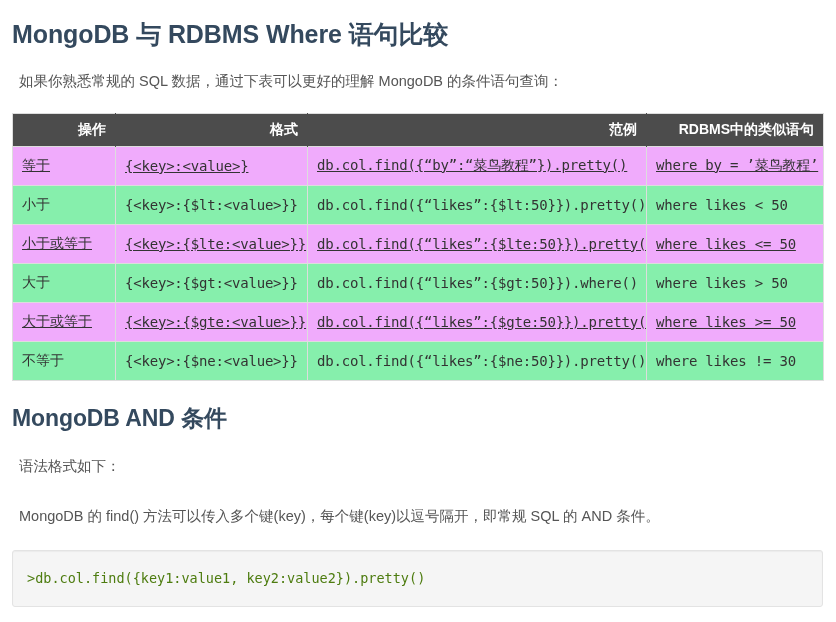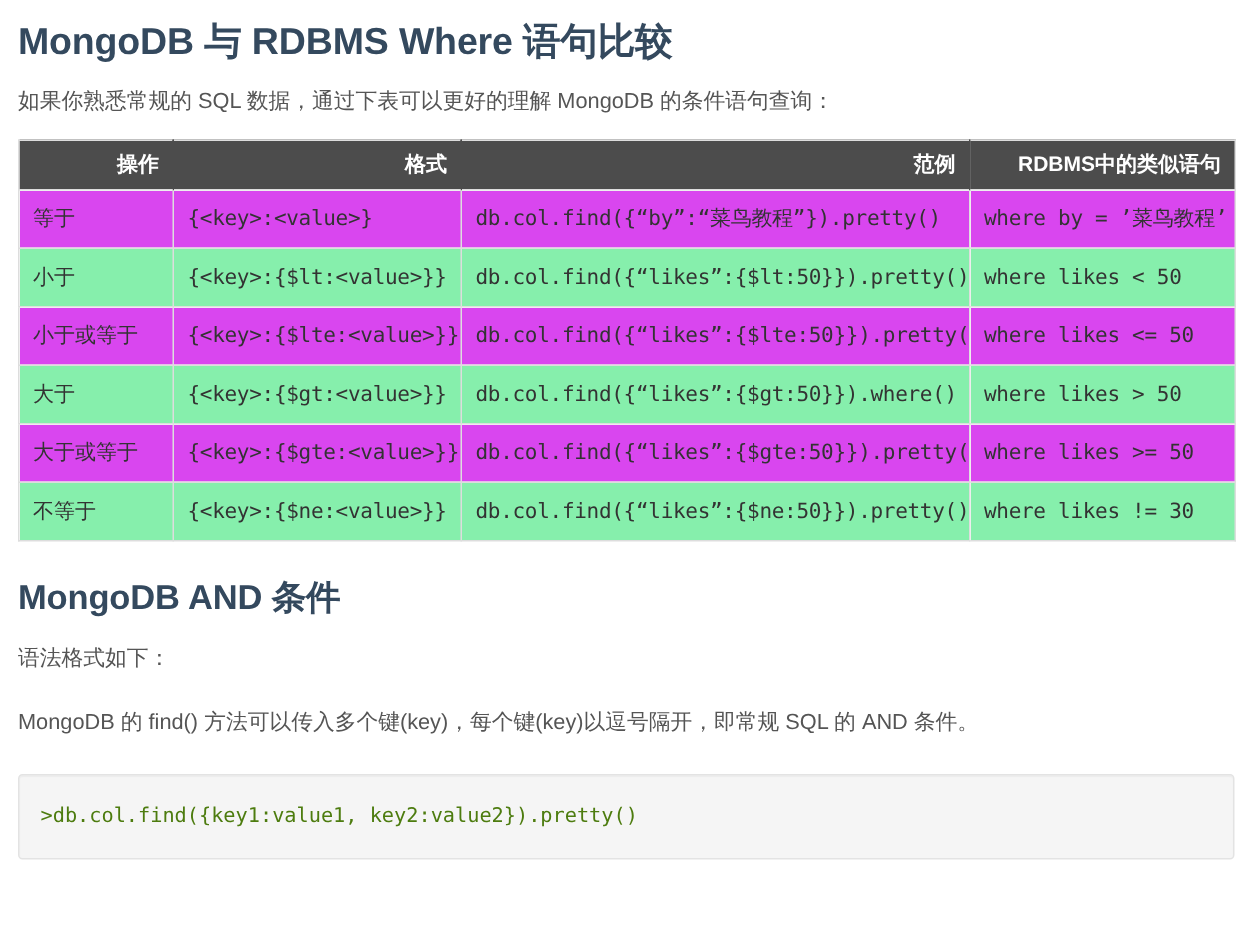--- a/index.html
+++ b/index.html
@@ -14,21 +14,21 @@
     font-family: "Liberation Sans", "DejaVu Sans", sans-serif;
     color: #333333;
     overflow: hidden;
     position: relative;
   }
   .page {
     position: relative;
     width: 800px;
     height: 622px;
     box-sizing: border-box;
-    padding: 4px 12px;
+    padding: 10px 12px;
   }
 
   
   h1.section-title {
     font-size: 25px;
     font-weight: bold;
     color: #34495e;
     margin: 0;
     padding: 9px 0 0 0;
     line-height: 1.2;
@@ -41,21 +41,21 @@
     margin: 0;
     padding: 0;
     line-height: 1.2;
     letter-spacing: -0.1px;
   }
 
   
   p.body-text {
     font-size: 14.5px;
     color: #555555;
-    margin: 0;
+    margin: 7px;
     line-height: 1.5;
     font-weight: normal;
   }
 
   .intro-para {
     padding-top: 15px;
     padding-bottom: 13px;
   }
 
   .and-heading-wrap {
@@ -94,21 +94,22 @@
   table.compare-table tbody td {
     border: 1px solid #dddddd;
     padding: 10px 9px 10px 9px;
     font-size: 14px;
     color: #333333;
     vertical-align: middle;
     overflow: hidden;
     white-space: nowrap;
   }
   table.compare-table tbody tr.odd td {
-    background: #d946ef;
+    background: #f0abfc;
+    text-decoration: underline;
   }
   table.compare-table tbody tr.even td {
     background: #86efac;
   }
   td.op-cell {
     font-family: "Liberation Sans", "DejaVu Sans", sans-serif;
     font-size: 14.5px;
   }
   td.mono-cell {
     font-family: "DejaVu Sans Mono", "Liberation Mono", monospace;

